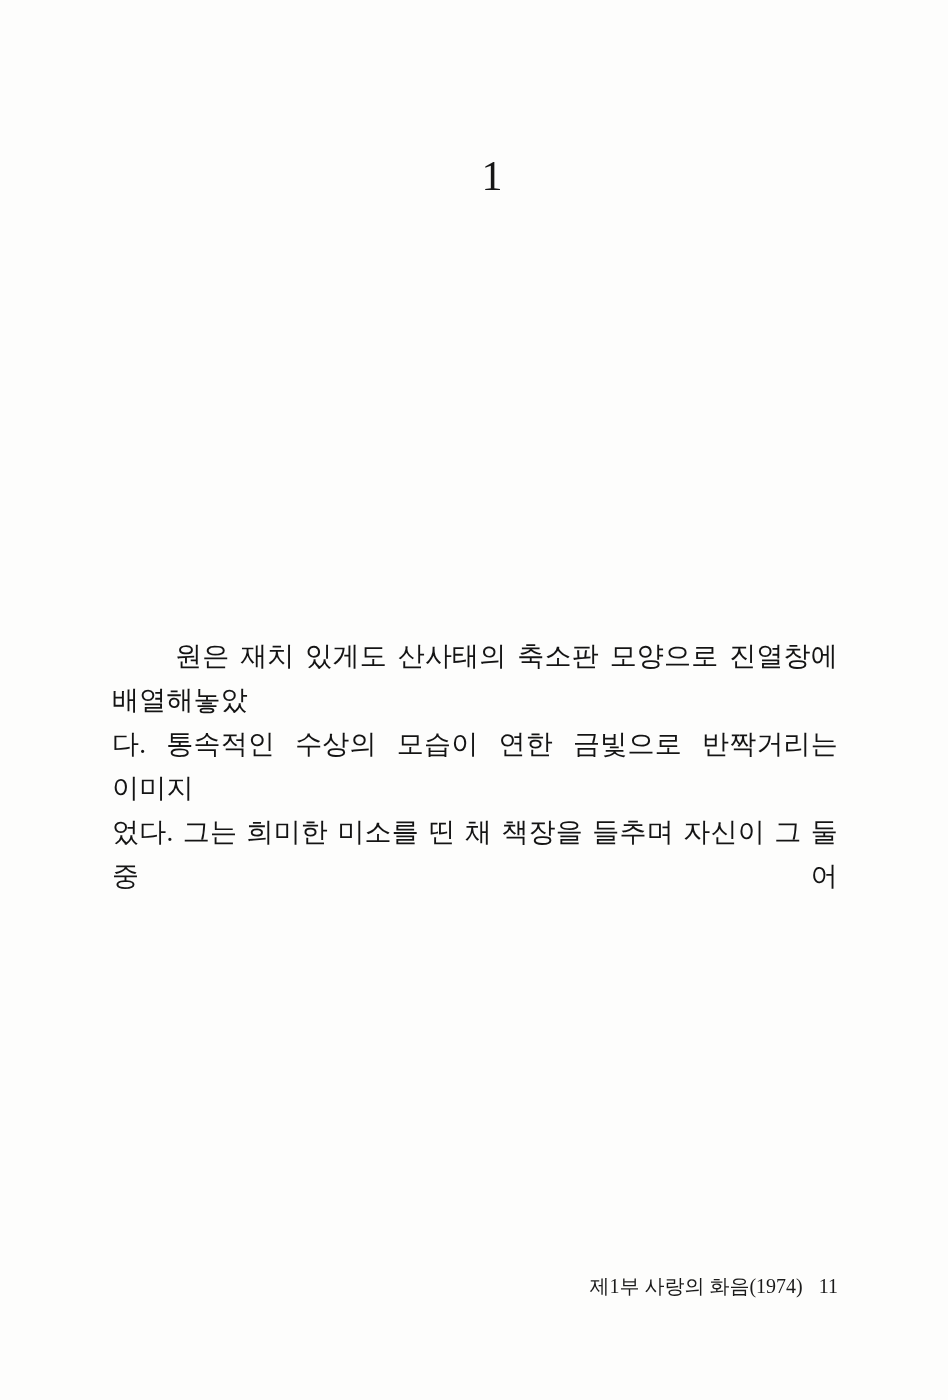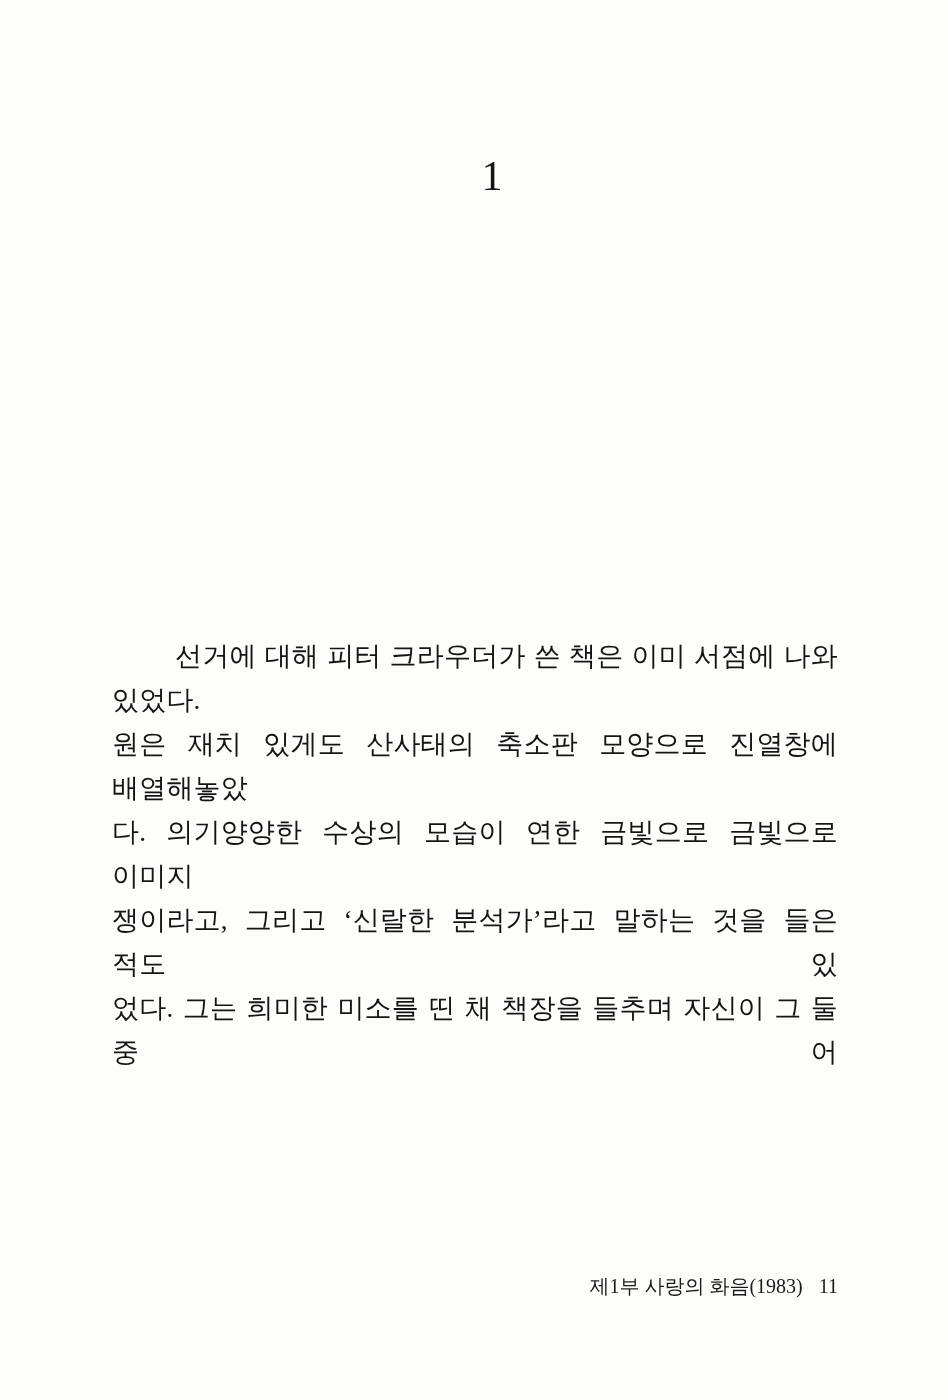--- a/index.html
+++ b/index.html
@@ -60,24 +60,22 @@
   }
 </style>
 </head>
 <body>
 
 <div class="page">
 
   <div class="chapter-number">1</div>
 
   <div class="body-text">
-      <div class="line">선거에 대해 피터 크라우더가 쓴 책은 이미 서점에 나와 있었다.</div>
       <div class="line">원은 재치 있게도 산사태의 축소판 모양으로 진열창에 배열해놓았</div>
-      <div class="line">다. 의기양양한 수상의 모습이 연한 금빛으로 금빛으로 이미지</div>
-      <div class="line">쟁이라고, 그리고 ‘신랄한 분석가’라고 말하는 것을 들은 적도 있</div>
+      <div class="line">다. 통속적인 수상의 모습이 연한 금빛으로 반짝거리는 이미지</div>
       <div class="line">었다. 그는 희미한 미소를 띤 채 책장을 들추며 자신이 그 둘 중 어</div>
     </div>
 
   <div class="page-footer">
-    <span class="section">제1부 사랑의 화음(1983)</span><span class="pagenum">11</span>
+    <span class="section">제1부 사랑의 화음(1974)</span><span class="pagenum">11</span>
   </div>
 
 </div>
 
 </body></html>

